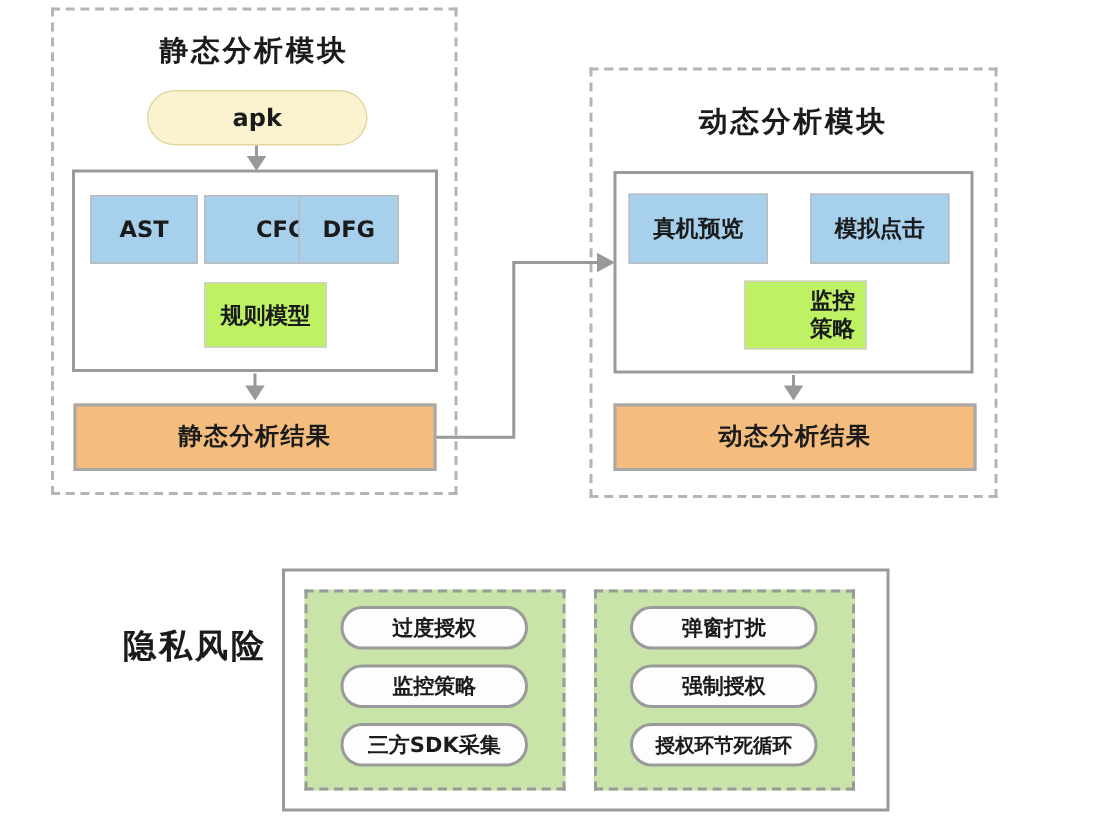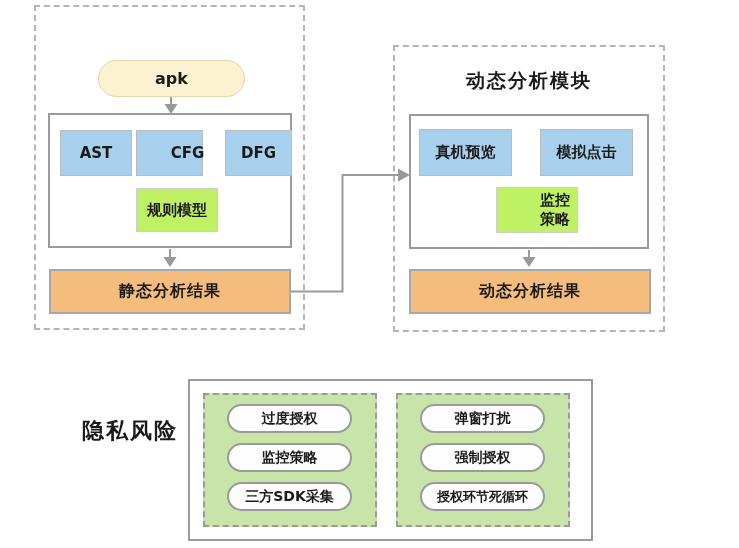--- a/index.html
+++ b/index.html
@@ -80,34 +80,35 @@
   }
   svg.connectors { pointer-events: none; }
 </style>
 </head>
 <body>
 
 <div class="canvas">
 
   <div class="abs dashed-module" style="left:34px; top:5px; width:271px; height:325px;"></div>
 
+  <div class="abs module-title" style="left:34px; top:21px; width:271px;">静态分析模块</div>
 
   <div class="abs apk-pill center-txt" style="left:98px; top:60px; width:147px; height:37px;">
     <span>apk</span>
   </div>
 
   <div class="abs inner-box" style="left:48px; top:113px; width:244px; height:135px;"></div>
 
   <div class="abs blue-box center-txt" style="left:60px; top:130px; width:72px; height:46px;">
     <span>AST</span>
   </div>
   <div class="abs blue-box center-txt" style="left:136px; top:130px; width:67px; height:46px;padding-left:36px;">
     <span>CFG</span>
   </div>
-  <div class="abs blue-box center-txt" style="left:225px; top:130px; width:67px; height:46px;">
+  <div class="abs blue-box center-txt" style="left:199px; top:130px; width:67px; height:46px;">
     <span>DFG</span>
   </div>
 
   <div class="abs yellow-box center-txt" style="left:136px; top:188px; width:82px; height:44px;">
     <span>规则模型</span>
   </div>
 
   <div class="abs orange-box center-txt" style="left:49px; top:269px; width:242px; height:45px;">
     <span>静态分析结果</span>
   </div>

